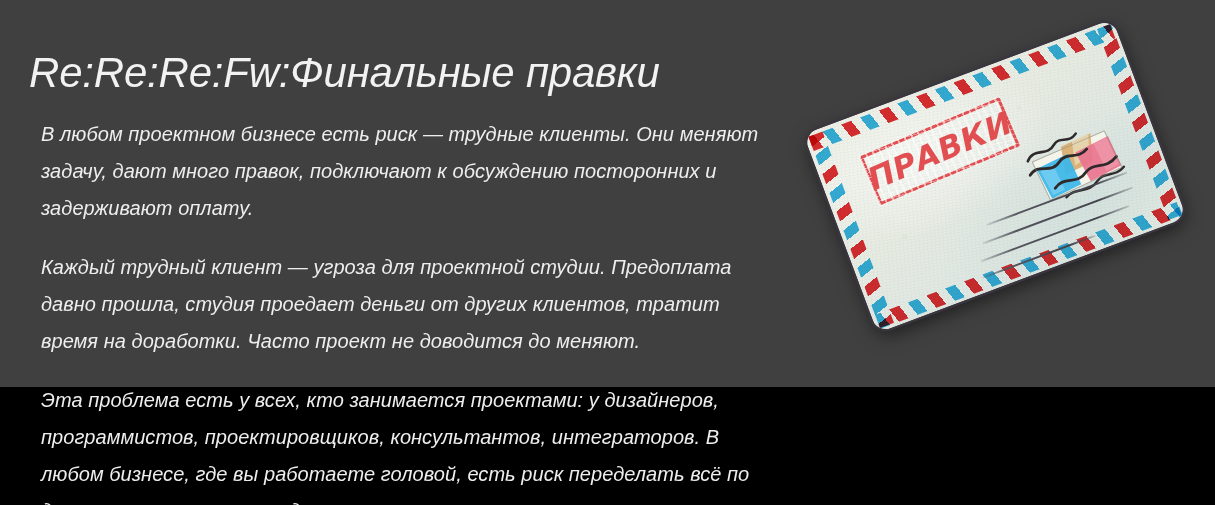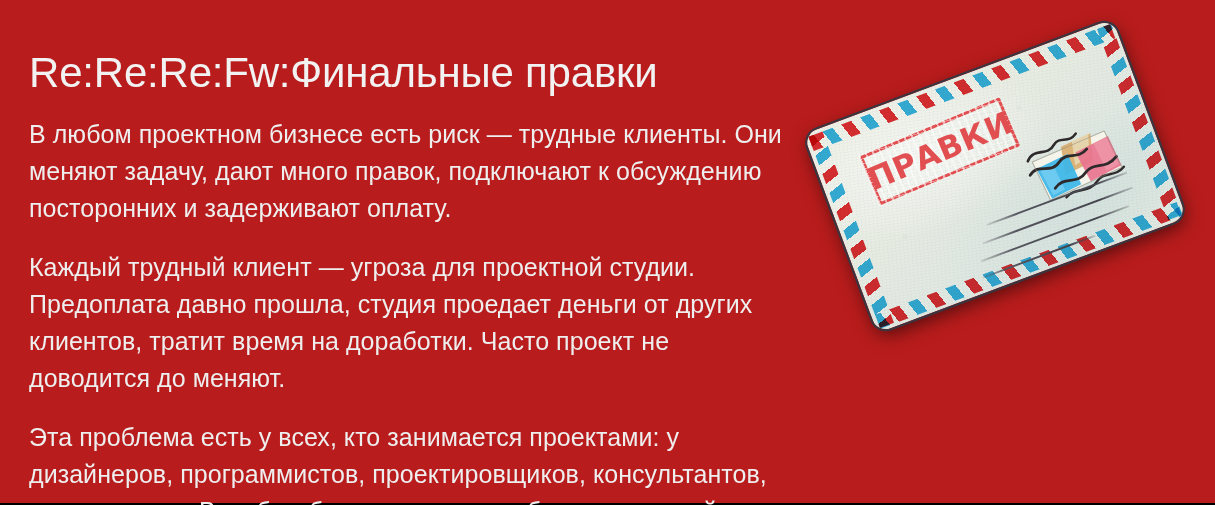--- a/index.html
+++ b/index.html
@@ -11,22 +11,23 @@
     width: 1215px;
     height: 505px;
     overflow: hidden;
     font-family: "Liberation Sans", "DejaVu Sans", sans-serif;
     -webkit-font-smoothing: antialiased;
   }
 
   #page {
     position: relative;
     width: 1215px;
-    height: 503px;
-    background: #b91c1c;
+    height: 387px;
+    background: #404040;
+    font-style: italic;
   }
 
   
   #article {
     position: absolute;
     left: 29px;
     top: 48px;
     width: 760px;
   }
 
@@ -36,25 +37,25 @@
     font-family: "Liberation Sans", "DejaVu Sans", sans-serif;
     font-weight: 400;
     font-size: 42px;
     line-height: 50px;
     letter-spacing: -0.2px;
     color: #f2f2f2;
     white-space: nowrap;
   }
 
   .para {
-    margin: 0;
+    margin: 12px;
     padding: 0;
     font-family: "Liberation Sans", "DejaVu Sans", sans-serif;
     font-weight: 400;
-    font-size: 25px;
+    font-size: 20px;
     line-height: 37px;
     color: #eeeeee;
     letter-spacing: 0.05px;
   }
   #para-1 { margin-top: 18px; }
   #para-2 { margin-top: 22px; }
   #para-3 { margin-top: 22px; }
 
   
   #envelope-illustration {

